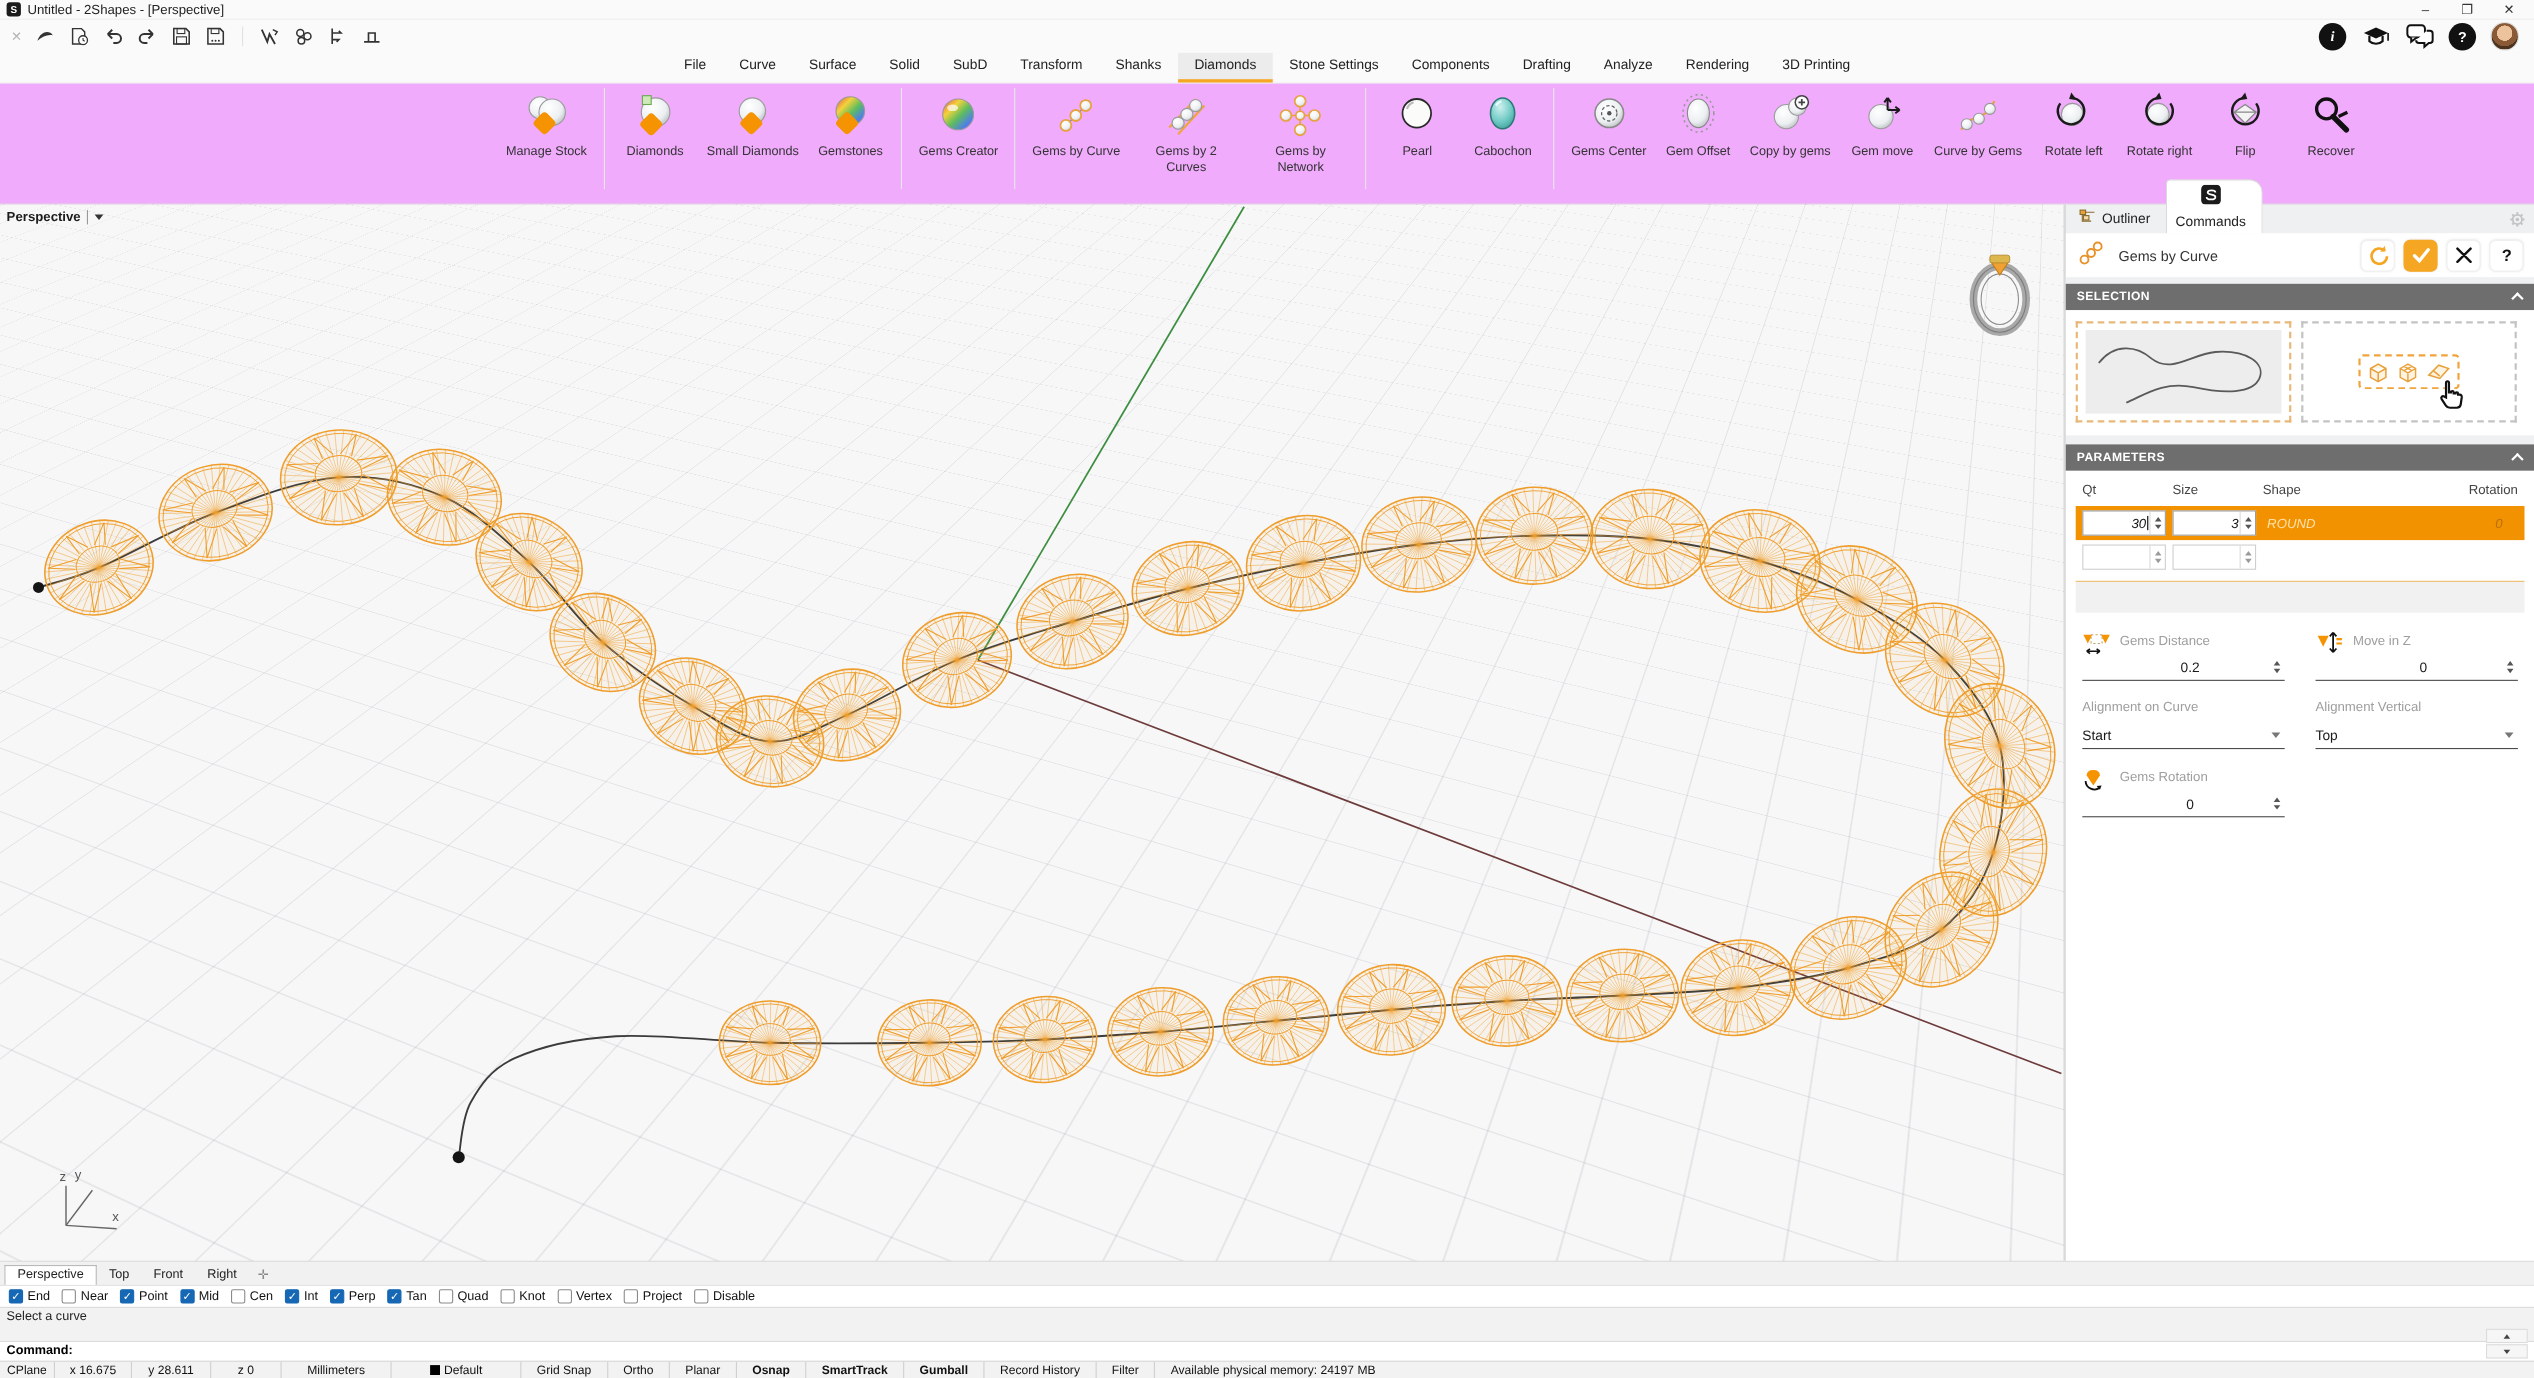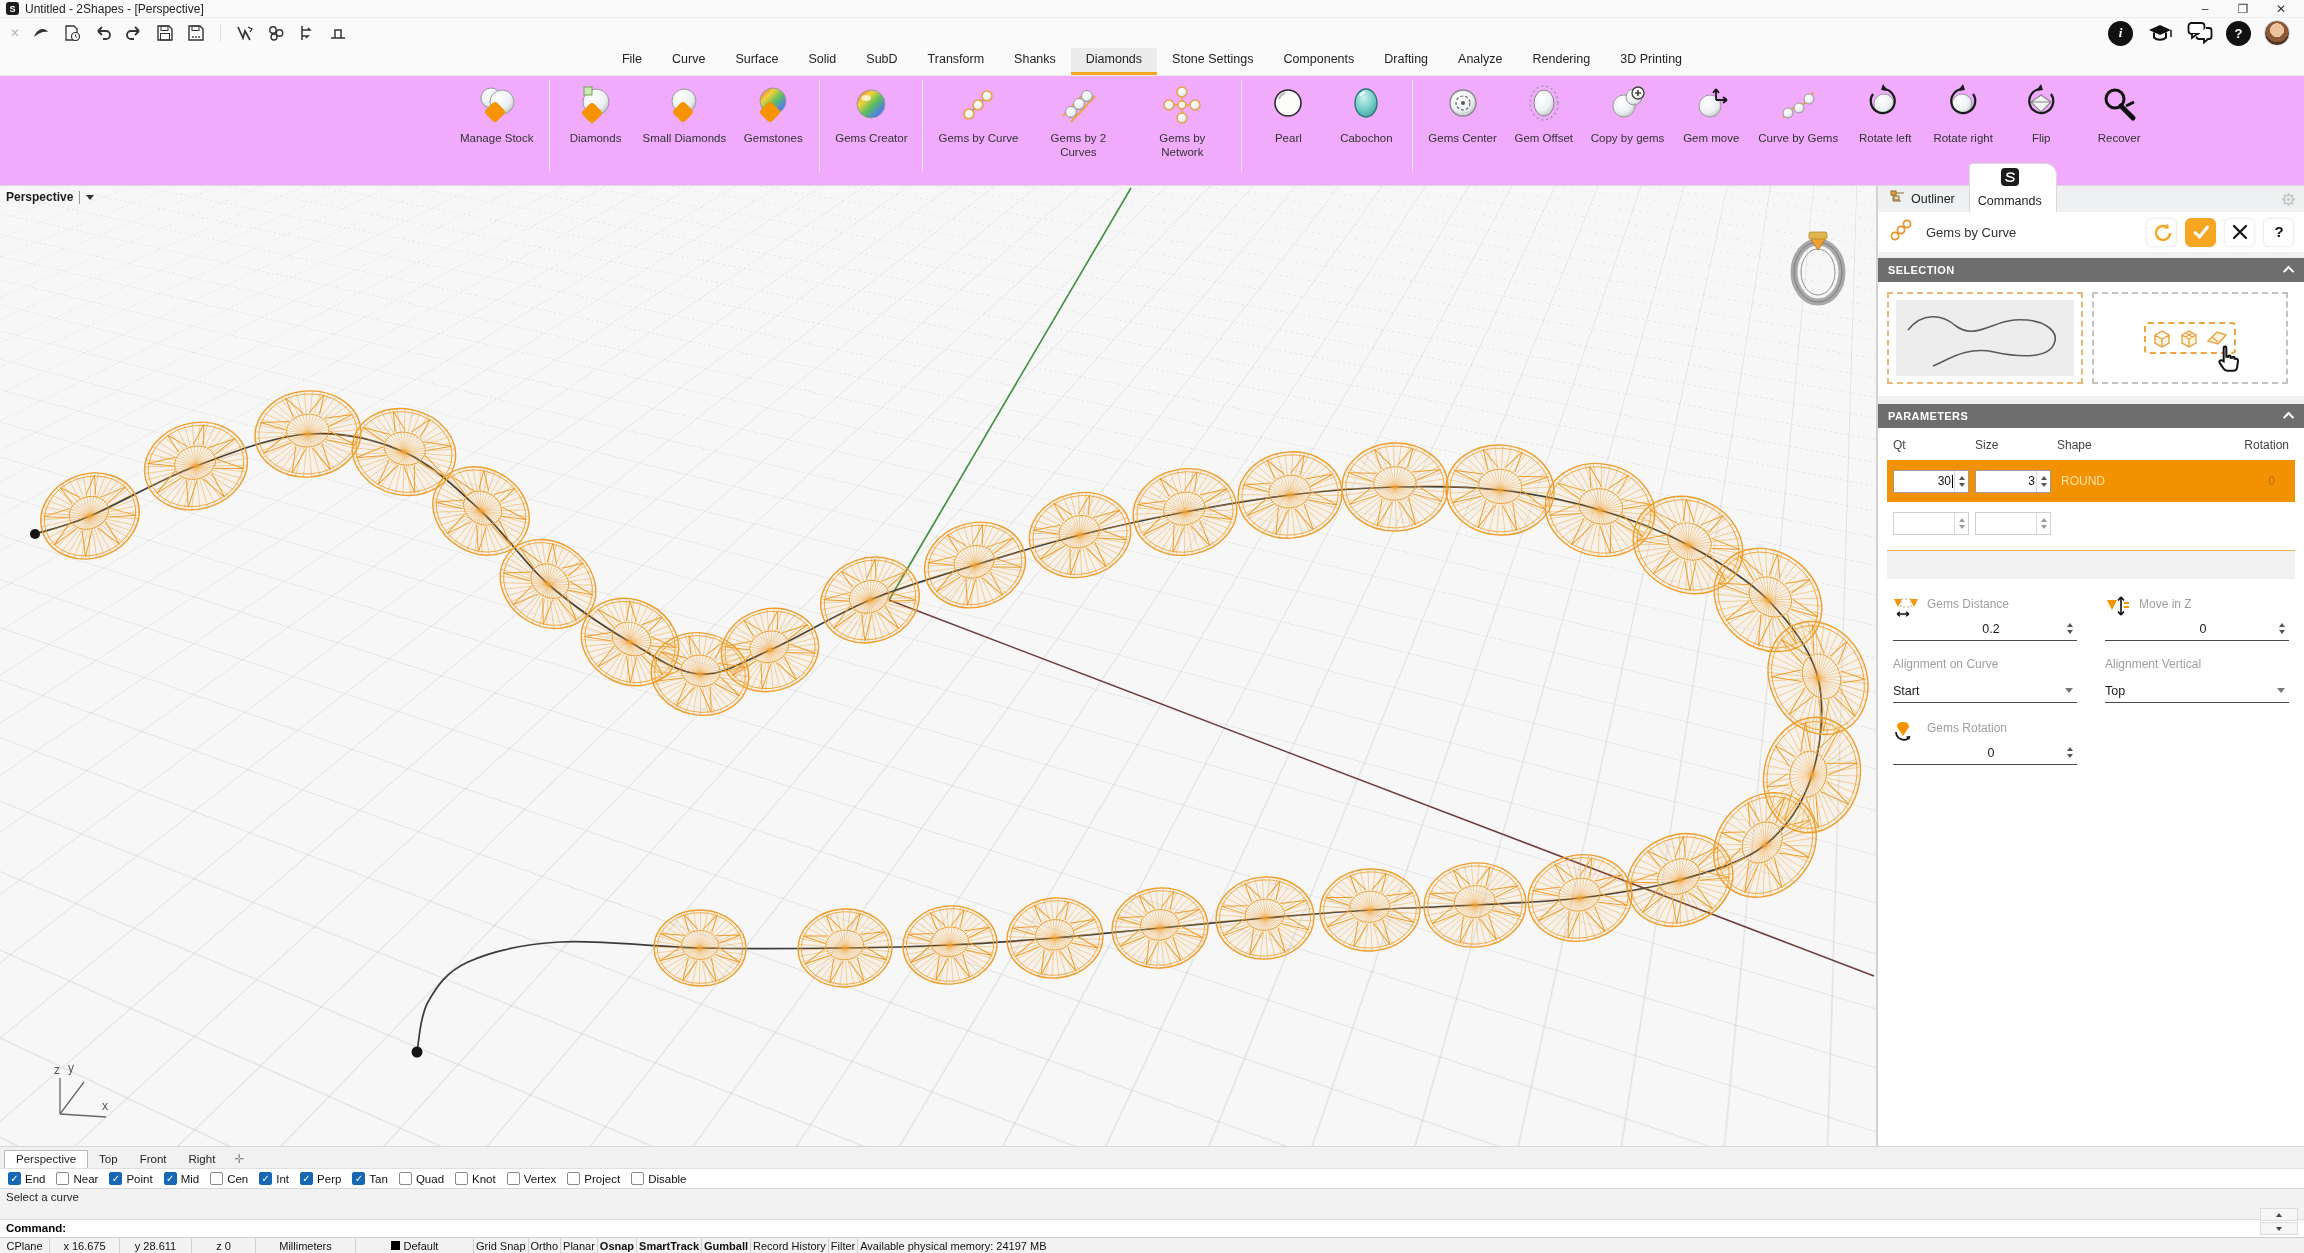--- a/index.html
+++ b/index.html
@@ -50,21 +50,21 @@
   .secbar .chev{margin-left:auto;width:8px;height:8px;border-left:2px solid #fff;border-top:2px solid #fff;transform:rotate(45deg) translateY(2px);}
   .selbody{background:#fff;padding:10px 9px 12px;display:flex;gap:9px;}
   .selbox{width:196px;height:92px;border:2px dashed #e9b878;background:#fff;position:relative;display:flex;align-items:center;justify-content:center;}
   .selbox.gray{border-color:#c3c3c3;}
   .selbox .inner-img{width:178px;height:76px;background:#ededee;}
   .minidash{border:2px dashed #F0A43C;border-radius:4px;padding:3px 5px;display:flex;gap:3px;align-items:center;}
   .gap8{height:8px;background:#eef0f1;}
   .parbody{background:#fff;flex:1;padding:10px 9px;}
   .pcols{display:flex;font-size:12px;color:#444;padding:0 6px 8px;}
   .pcols .c1{width:82px;} .pcols .c2{width:82px;} .pcols .c3{flex:1;} .pcols .c4{width:60px;text-align:right;}
-  .prow{height:42px;display:flex;align-items:center;padding:0 6px;font-size:12px;}
+  .prow{height:31px;display:flex;align-items:center;padding:0 6px;font-size:12px;font-style:italic;}
   .prow.active{background:#F39200;}
   .spinbox{width:76px;height:23px;background:#fff;border:1px solid #9c9c9c;display:flex;align-items:center;margin-right:6px;}
   .prow:not(.active) .spinbox{border-color:#cfcfcf;}
   .spinbox .val{flex:1;text-align:right;font-size:12px;color:#111;padding-right:1px;display:flex;justify-content:flex-end;align-items:center;}
   .caret{display:inline-block;width:1px;height:13px;background:#000;margin-left:1px;}
   .spinarrows{width:14px;height:100%;border-left:1px solid #dadada;display:flex;flex-direction:column;align-items:center;justify-content:center;gap:3px;}
   .tri-up{width:0;height:0;border-left:3.5px solid transparent;border-right:3.5px solid transparent;border-bottom:4px solid #555;}
   .tri-dn{width:0;height:0;border-left:3.5px solid transparent;border-right:3.5px solid transparent;border-top:4px solid #555;}
   .shape-val{flex:1;color:#ffe0a8;font-size:12px;padding-left:4px;}
   .rot-val{width:60px;color:#b5700d;font-size:12px;text-align:right;padding-right:14px;}
@@ -85,21 +85,21 @@
   .vplus{color:#8a8a8a;font-size:12px;padding:2px 8px;}
   .osnap{height:21px;background:#fff;border-top:1px solid #e0e0e0;border-bottom:1px solid #d8d8d8;display:flex;align-items:center;gap:11px;padding-left:8px;font-size:11.5px;color:#111;}
   .oitem{display:flex;align-items:center;gap:4px;}
   .cb{width:13px;height:13px;border-radius:2px;border:1px solid #8a8a8a;background:#fff;display:flex;align-items:center;justify-content:center;}
   .cb.on{background:#1668b5;border-color:#1668b5;color:#fff;font-size:10px;}
   .history{height:31px;background:#f2f2f2;font-size:11.5px;color:#222;padding:1px 0 0 6px;line-height:14px;border-bottom:1px solid #dcdcdc;}
   .prompt{height:18px;background:#fff;font-size:11.5px;font-weight:bold;color:#000;padding:2px 0 0 6px;border-bottom:1px solid #cfcfcf;}
   .cmdscroll{position:absolute;right:6px;bottom:18px;width:38px;display:flex;flex-direction:column;gap:1px;z-index:10;}
   .cmdscroll .sb{height:13px;background:#f6f6f6;border:1px solid #dcdcdc;display:flex;align-items:center;justify-content:center;}
   .status{height:15px;background:#f2f2f2;display:flex;align-items:stretch;font-size:11px;color:#111;}
-  .scell{display:flex;align-items:center;justify-content:center;padding:0 2px;border-right:1px solid #d0d0d0;white-space:nowrap;}
+  .scell{display:flex;align-items:center;justify-content:center;padding:0 14px;border-right:1px solid #d0d0d0;white-space:nowrap;}
   .scell.b{font-weight:bold;}
   .swatch{width:9px;height:9px;background:#000;margin-right:4px;}
   .scell.last{border-right:none;}
 </style>
 </head>
 <body>
 
 <svg width="0" height="0" style="position:absolute">
   <defs>
     <radialGradient id="gwhite" cx="38%" cy="32%" r="75%">

